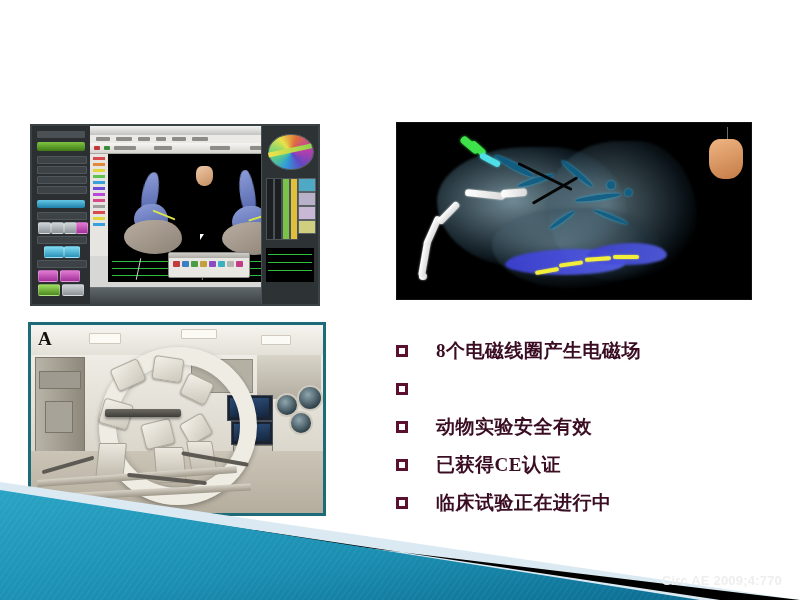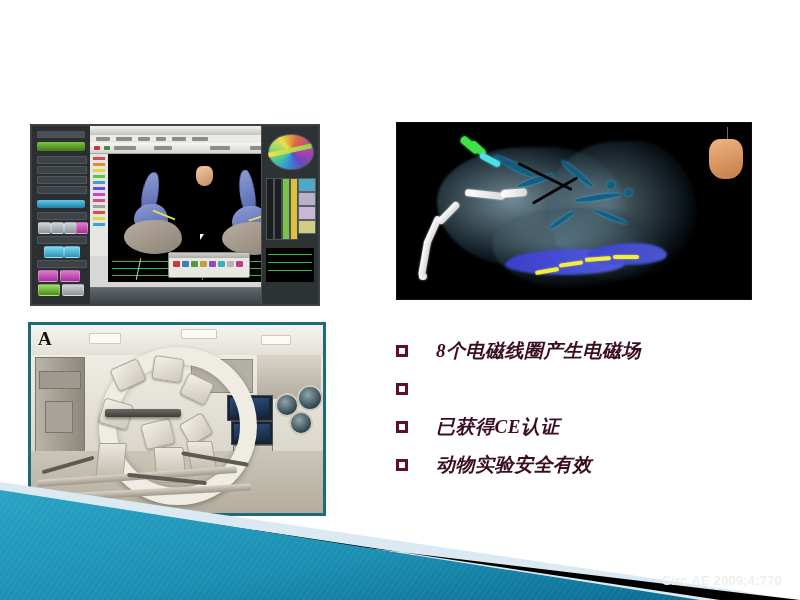--- a/index.html
+++ b/index.html
@@ -305,21 +305,20 @@
     width: 12px; height: 12px;
     box-sizing: border-box;
     border: 3px solid #5c1030;
     background: transparent;
     flex: 0 0 auto;
     margin-right: 28px;
   }
   .bullet-text {
     font-size: 19px;
     font-weight: bold;
-    font-style: italic;
     color: #3a0d22;
     font-family: "Liberation Serif", serif;
     white-space: nowrap;
     letter-spacing: 0.5px;
   }
 
   
   .citation {
     position:absolute;
     right: 18px;
@@ -565,25 +564,29 @@
   <div class="bullets">
     <div class="bullet-row">
       <span class="bullet-marker"></span>
       <span class="bullet-text">8个电磁线圈产生电磁场</span>
     </div>
     <div class="bullet-row">
       <span class="bullet-marker"></span>
     </div>
     <div class="bullet-row">
       <span class="bullet-marker"></span>
-      <span class="bullet-text">已获得CE认证</span>
+      <span class="bullet-text">动物实验安全有效</span>
     </div>
     <div class="bullet-row">
       <span class="bullet-marker"></span>
-      <span class="bullet-text">动物实验安全有效</span>
+      <span class="bullet-text">已获得CE认证</span>
+    </div>
+    <div class="bullet-row">
+      <span class="bullet-marker"></span>
+      <span class="bullet-text">临床试验正在进行中</span>
     </div>
   </div>
 
   <svg class="deco" viewBox="0 0 800 170" preserveAspectRatio="none">
     <defs>
       <linearGradient id="tealGrad" x1="0" y1="0" x2="1" y2="1">
         <stop offset="0%" stop-color="#2aa3c4"></stop>
         <stop offset="55%" stop-color="#1b8fb2"></stop>
         <stop offset="100%" stop-color="#0b6d92"></stop>
       </linearGradient>

